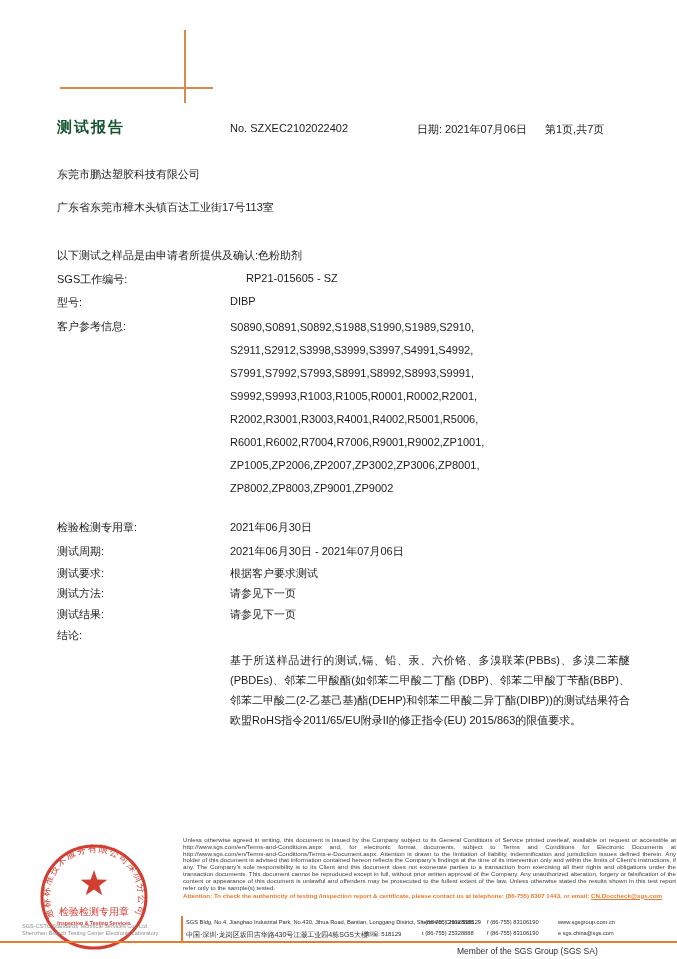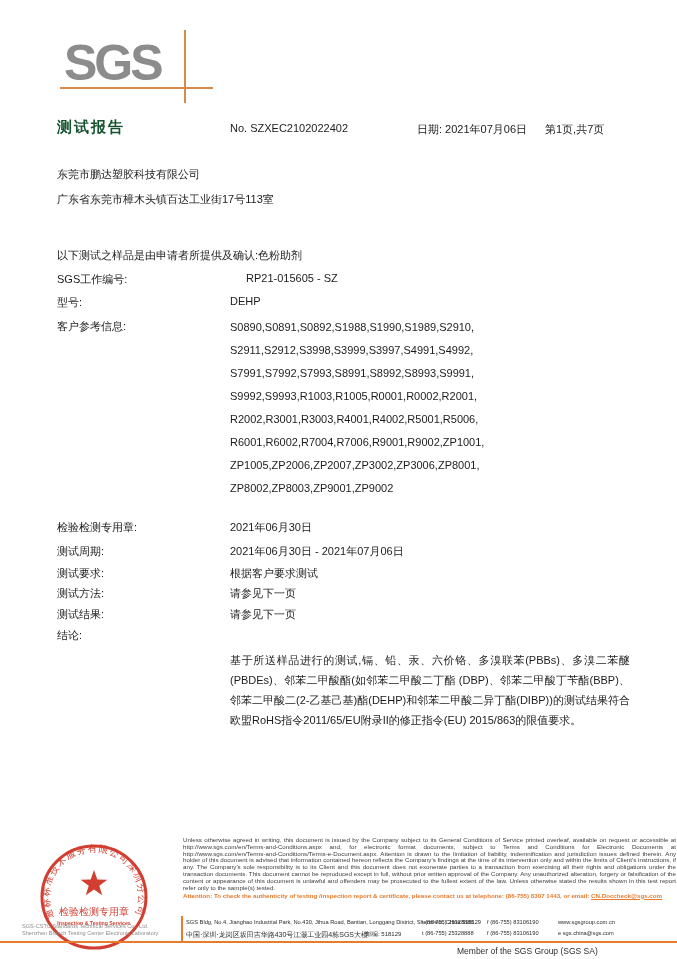--- a/index.html
+++ b/index.html
@@ -55,39 +55,38 @@
 
   .company-lines{position:absolute; left:22px; top:923px; width:165px; font-size:5.6px; line-height:1.25; color:#8f8f8f;}
 
   .stamp-svg{position:absolute; left:33px; top:843px; opacity:0.92;}
 </style>
 </head>
 <body>
 
 <div class="page">
 
-  <div class="logo-text">SGS</div>
   <div class="cross-v"></div>
   <div class="cross-h"></div>
 
   <div class="report-title">测试报告</div>
   <div class="hmeta" style="left:230px;">No. SZXEC2102022402</div>
   <div class="hmeta" style="left:417px;">日期: 2021年07月06日</div>
   <div class="hmeta" style="left:545px;">第1页,共7页</div>
 
   <div class="abs t11" style="left:57px; top:167px;">东莞市鹏达塑胶科技有限公司</div>
-  <div class="abs t11" style="left:57px; top:192px;">广东省东莞市樟木头镇百达工业街17号113室</div>
+  <div class="abs t11" style="left:57px; top:200px;">广东省东莞市樟木头镇百达工业街17号113室</div>
 
   <div class="abs t11" style="left:57px; top:248px;">以下测试之样品是由申请者所提供及确认:色粉助剂</div>
 
   <div class="lbl" style="top:272px;">SGS工作编号:</div>
   <div class="val" style="top:272px;padding-left:16px;">RP21-015605 - SZ</div>
 
   <div class="lbl" style="top:295px;">型号:</div>
-  <div class="val" style="top:295px;">DEHP</div>
+  <div class="val" style="top:295px;">DIBP</div>
 
   <div class="lbl" style="top:319px;">客户参考信息:</div>
   <div class="client-lines">
     <div>S0890,S0891,S0892,S1988,S1990,S1989,S2910,</div>
     <div>S2911,S2912,S3998,S3999,S3997,S4991,S4992,</div>
     <div>S7991,S7992,S7993,S8991,S8992,S8993,S9991,</div>
     <div>S9992,S9993,R1003,R1005,R0001,R0002,R2001,</div>
     <div>R2002,R3001,R3003,R4001,R4002,R5001,R5006,</div>
     <div>R6001,R6002,R7004,R7006,R9001,R9002,ZP1001,</div>
     <div>ZP1005,ZP2006,ZP2007,ZP3002,ZP3006,ZP8001,</div>

